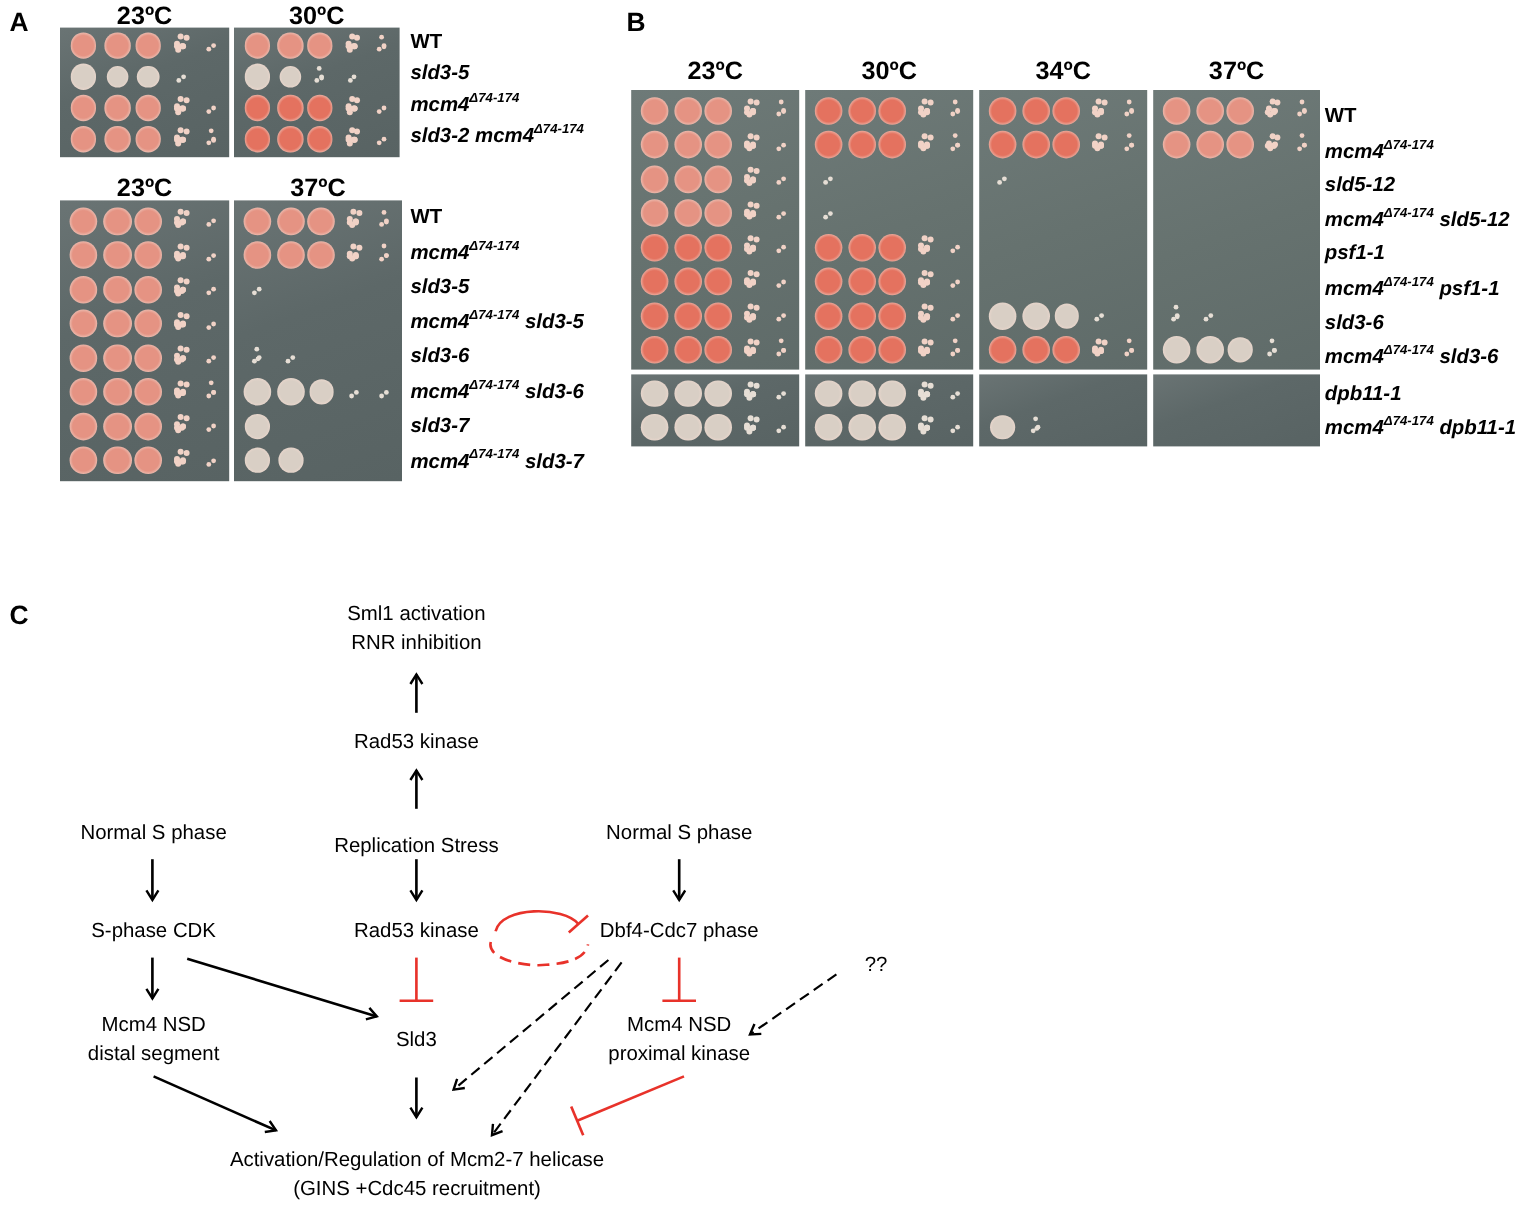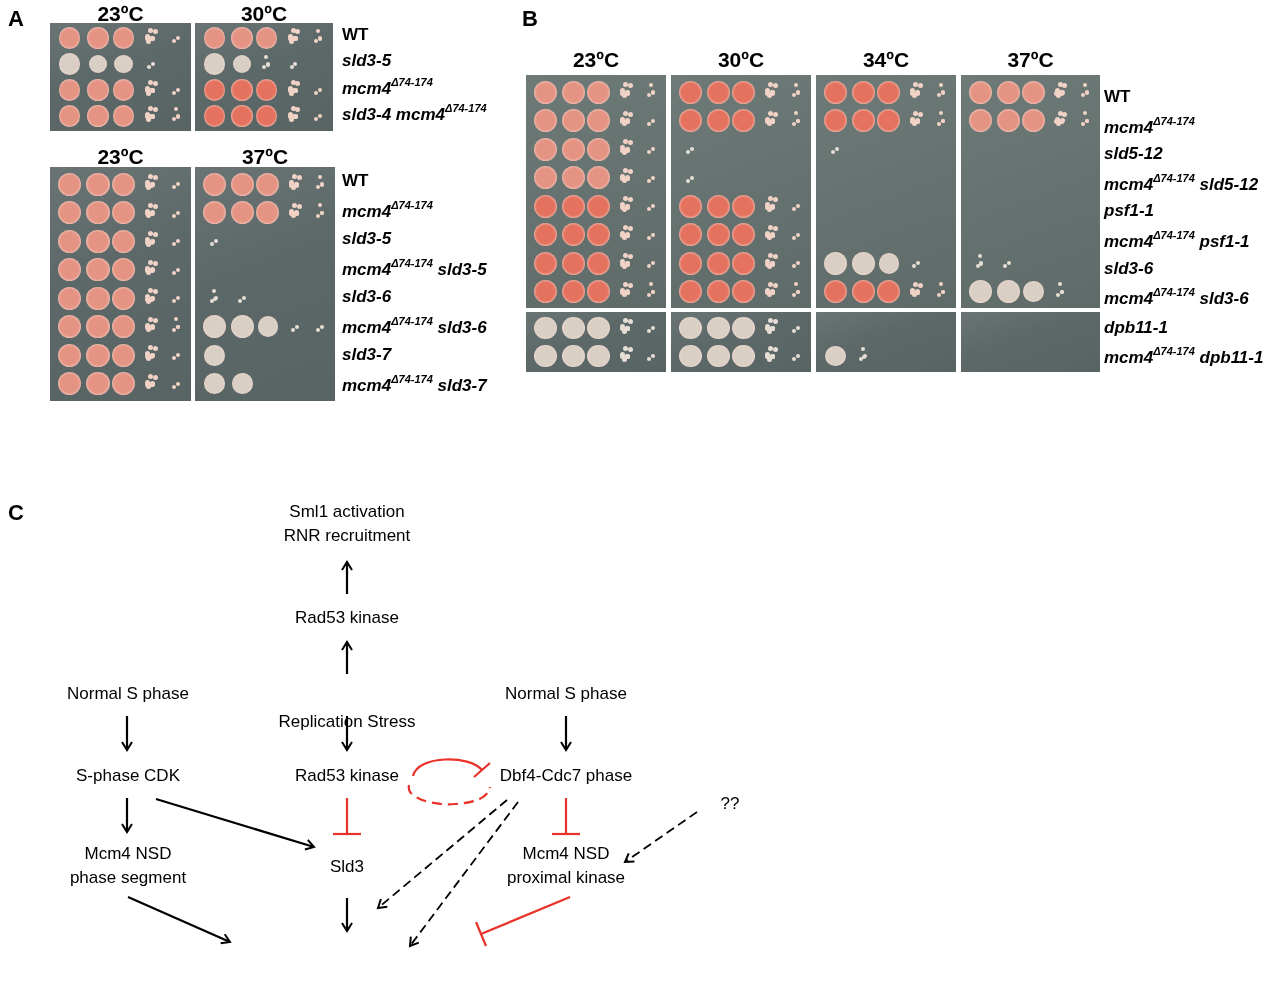--- a/index.html
+++ b/index.html
@@ -120,21 +120,21 @@
     <div class="spot" style="left: 100.436px; top: 84.0217px; width: 5px; height: 5px; background: rgb(241, 210, 198);"></div>
     <div class="spot" style="left: 97.1908px; top: 91.4437px; width: 5px; height: 5px; background: rgb(241, 210, 198);"></div>
     <div class="spot" style="left: 92.9786px; top: 88.8953px; width: 5px; height: 5px; background: rgb(241, 210, 198);"></div>
     <div class="spot" style="left: 123.2px; top: 91px; width: 4px; height: 4px; background: rgb(241, 210, 198);"></div>
     <div class="spot" style="left: 119.402px; top: 94.132px; width: 4px; height: 4px; background: rgb(241, 210, 198);"></div>
   </div>
 <div id="labelsA_top">
     <div class="strain wt" style="left: 342px; top: 25px;"><span>WT</span></div>
     <div class="strain" style="left: 342px; top: 51px;"><span>sld3-5</span></div>
     <div class="strain" style="left: 342px; top: 77px;"><span>mcm4</span><sup>Δ74-174</sup></div>
-    <div class="strain" style="left: 342px; top: 103px;"><span>sld3-4 mcm4</span><sup>Δ74-174</sup></div>
+    <div class="strain" style="left: 342px; top: 103px;"><span>sld3-2 mcm4</span><sup>Δ74-174</sup></div>
   </div>
 
 <div class="temp" style="left:50px;top:145px;width:141px;">23ºC</div>
 <div class="temp" style="left:195px;top:145px;width:140px;">37ºC</div>
 <div class="plate" id="plateA_b0" style="left:50px;top:167px;width:141px;height:234px;">
     <div class="spot" style="left: 8.055px; top: 5.565px; width: 23.37px; height: 23.37px; background: radial-gradient(circle, rgb(229, 147, 131) 55%, rgb(241, 217, 207) 85%, rgb(229, 147, 131) 100%);"></div>
     <div class="spot" style="left: 36.255px; top: 5.565px; width: 23.37px; height: 23.37px; background: radial-gradient(circle, rgb(229, 147, 131) 55%, rgb(241, 217, 207) 85%, rgb(229, 147, 131) 100%);"></div>
     <div class="spot" style="left: 61.635px; top: 5.565px; width: 23.37px; height: 23.37px; background: radial-gradient(circle, rgb(229, 147, 131) 55%, rgb(241, 217, 207) 85%, rgb(229, 147, 131) 100%);"></div>
     <div class="spot" style="left: 100.02px; top: 14.75px; width: 5px; height: 5px; background: rgb(241, 210, 198);"></div>
     <div class="spot" style="left: 96.2216px; top: 17.882px; width: 5px; height: 5px; background: rgb(241, 210, 198);"></div>
@@ -679,40 +679,42 @@
     <div class="strain" style="left: 1104px; top: 258.6px;"><span>sld3-6</span></div>
     <div class="strain" style="left: 1104px; top: 287.2px;"><span>mcm4</span><sup>Δ74-174</sup><span> sld3-6</span></div>
     <div class="strain" style="left: 1104px; top: 318px;"><span>dpb11-1</span></div>
     <div class="strain" style="left: 1104px; top: 346px;"><span>mcm4</span><sup>Δ74-174</sup><span> dpb11-1</span></div>
   </div>
 
 <div class="panel-letter" style="left:8px;top:500px;">C</div>
 
 <div class="node" style="left:247px;top:500px;width:200px;">
   <div>Sml1 activation</div>
-  <div>RNR recruitment</div>
+  <div>RNR inhibition</div>
 </div>
 <div class="node" style="left:247px;top:606px;width:200px;">Rad53 kinase</div>
 <div class="node" style="left:28px;top:682px;width:200px;">Normal S phase</div>
-<div class="node" style="left:247px;top:710px;width:200px;">Replication Stress</div>
+<div class="node" style="left:247px;top:693px;width:200px;">Replication Stress</div>
 <div class="node" style="left:466px;top:682px;width:200px;">Normal S phase</div>
 <div class="node" style="left:28px;top:764px;width:200px;">S-phase CDK</div>
 <div class="node" style="left:247px;top:764px;width:200px;">Rad53 kinase</div>
 <div class="node" style="left:466px;top:764px;width:200px;">Dbf4-Cdc7 phase</div>
 <div class="node" style="left:710px;top:792px;width:40px;">??</div>
 <div class="node" style="left:28px;top:842px;width:200px;">
   <div>Mcm4 NSD</div>
-  <div>phase segment</div>
+  <div>distal segment</div>
 </div>
 <div class="node" style="left:247px;top:855px;width:200px;">Sld3</div>
 <div class="node" style="left:466px;top:842px;width:200px;">
   <div>Mcm4 NSD</div>
   <div>proximal kinase</div>
 </div>
 <div class="node" style="left:150px;top:955px;width:395px;">
+  <div>Activation/Regulation of Mcm2-7 helicase</div>
+  <div>(GINS +Cdc45 recruitment)</div>
 </div>
 
 <svg class="diagram" width="1280" height="1004">
   <defs>
     <marker id="arrowHead" markerWidth="12" markerHeight="12" refX="9" refY="6" orient="auto" markerUnits="userSpaceOnUse">
       <path d="M1,1 L9,6 L1,11" fill="none" stroke="#000" stroke-width="2"></path>
     </marker>
   </defs>
 
   <line x1="347" y1="594" x2="347" y2="562" stroke="#000" stroke-width="2.2" marker-end="url(#arrowHead)"></line>

